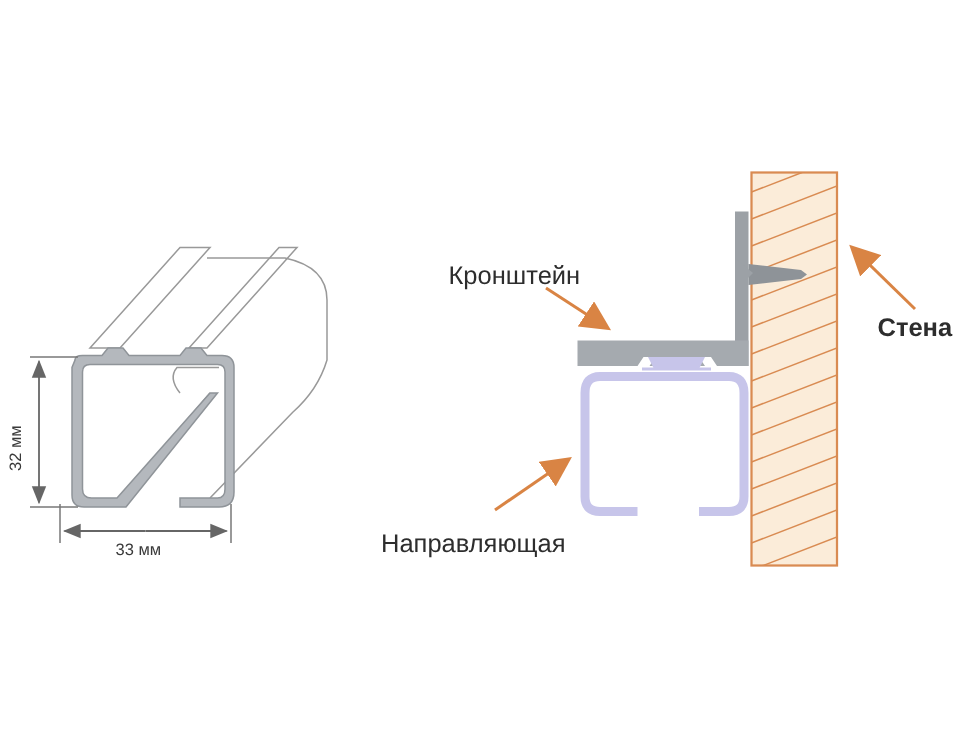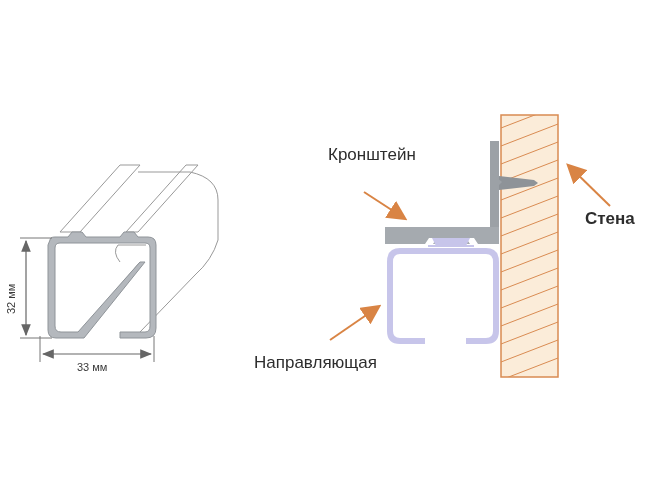--- a/index.html
+++ b/index.html
@@ -92,15 +92,15 @@
     <path d="M424,251 L478,251" stroke="#c7c5ea" stroke-width="6"></path>
   </g>
 
   <line x1="364" y1="192" x2="404" y2="218" stroke="#d98444" stroke-width="2" marker-end="url(#ah)"></line>
   <line x1="610" y1="206" x2="569" y2="166" stroke="#d98444" stroke-width="2" marker-end="url(#ah)"></line>
   <line x1="330" y1="340" x2="378" y2="307" stroke="#d98444" stroke-width="2" marker-end="url(#ah)"></line>
 </svg>
 
 <div class="lbl small rot" style="left:5px; top:314px;">32 мм</div>
 <div class="lbl small" style="left:77px; top:361px;text-align:center;">33 мм</div>
-<div class="lbl big" style="left:299px; top:145px;margin-left:29px;">Кронштейн</div>
+<div class="lbl big" style="left:299px; top:174px;">Кронштейн</div>
 <div class="lbl big" style="left:585px; top:209px;font-weight:bold;">Стена</div>
 <div class="lbl big" style="left:254px; top:353px;">Направляющая</div>
 
 </body></html>

